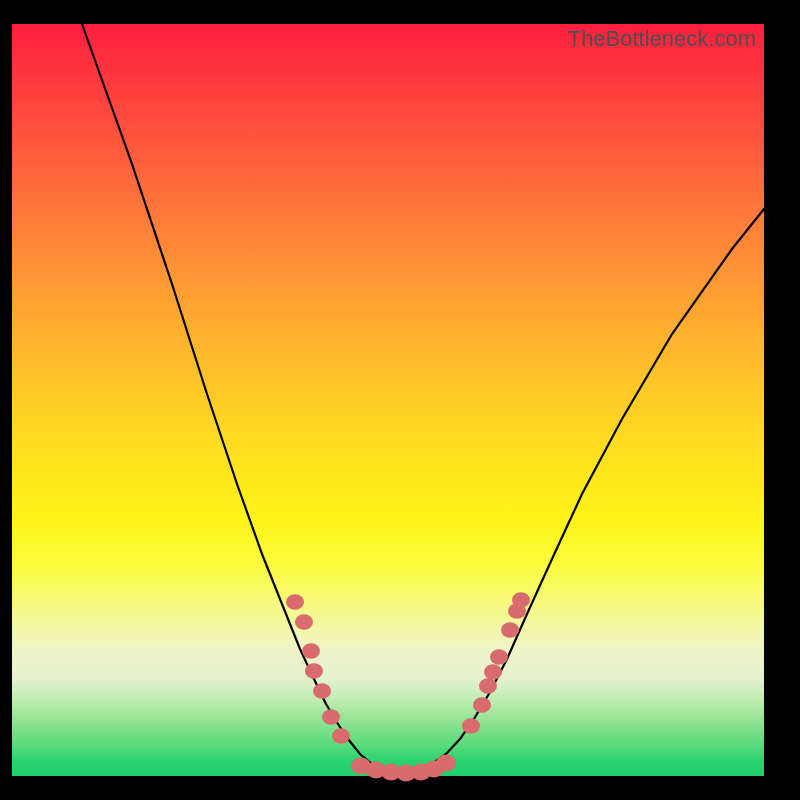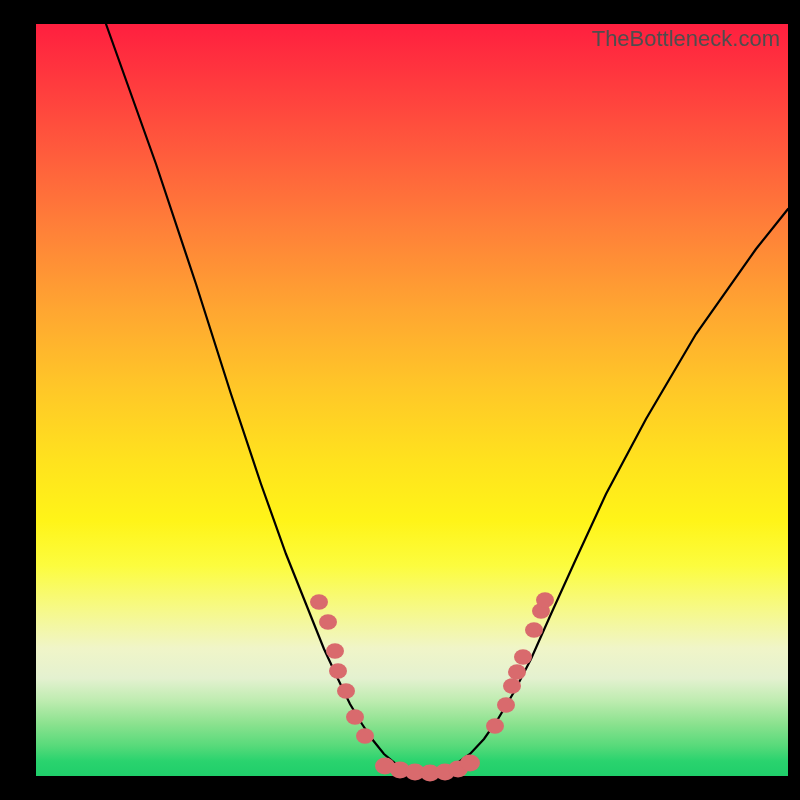--- a/index.html
+++ b/index.html
@@ -12,21 +12,21 @@
     font-family: Arial, Helvetica, sans-serif;
   }
   .frame {
     position: relative;
     width: 800px;
     height: 800px;
     background: #000;
   }
   .plot {
     position: absolute;
-    left: 36px;
+    left: 12px;
     top: 24px;
     width: 752px;
     height: 752px;
     background: linear-gradient(to bottom,
       #ff1f3f 0%,
       #ff3b3e 8%,
       #ff5f3c 18%,
       #ff8338 28%,
       #ffa631 38%,
       #ffc628 48%,

